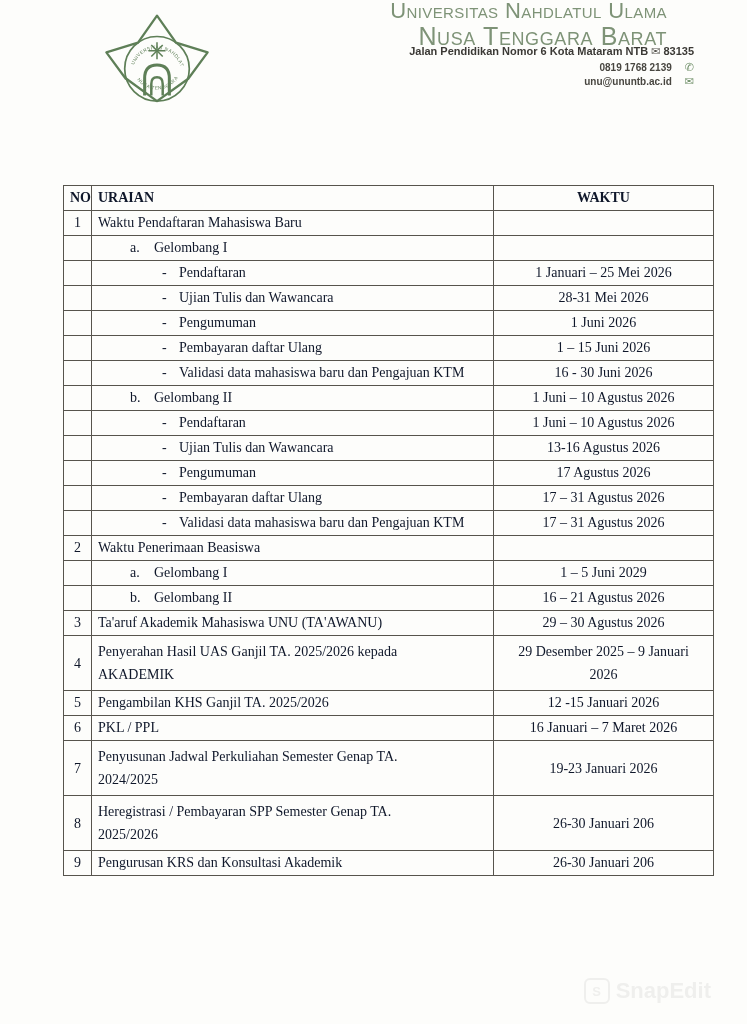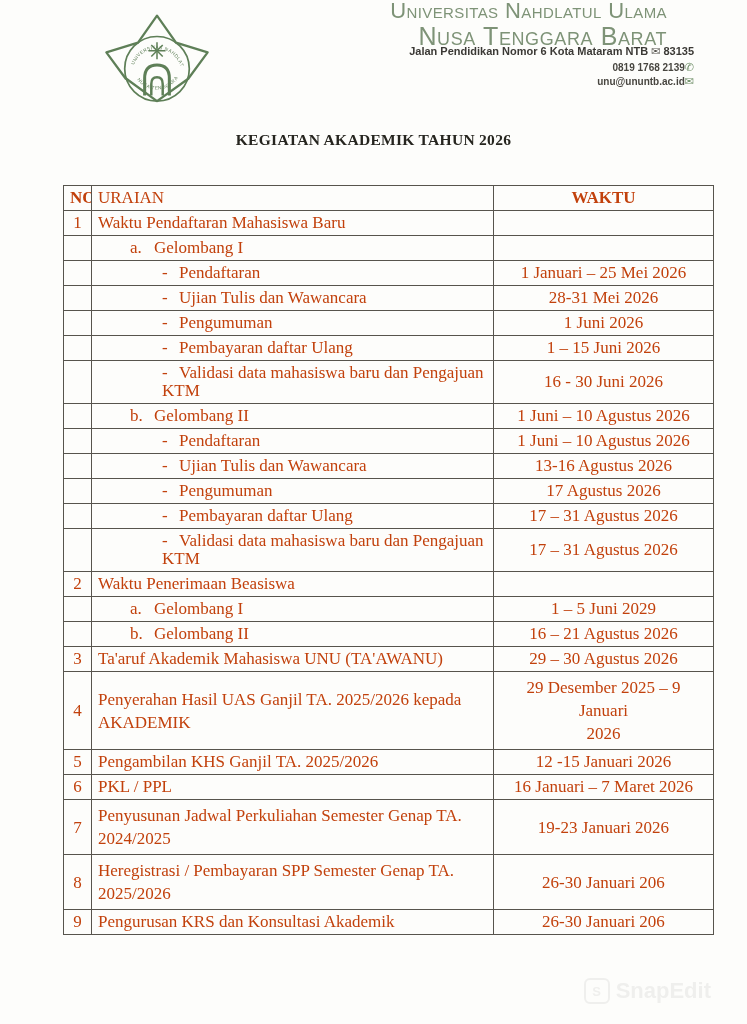--- a/index.html
+++ b/index.html
@@ -21,21 +21,21 @@
   .addr-block{
     position:absolute;top:45px;right:53px;text-align:right;
     font-family:"Liberation Sans","DejaVu Sans",sans-serif;
   }
   .address-line{
     font-size:11px;font-weight:bold;color:#3b3935;margin-bottom:4px;
     display:flex;justify-content:flex-end;align-items:flex-end;gap:3px;
   }
   .contact-line{
     font-size:10px;font-weight:bold;color:#484640;line-height:13.5px;
-    display:flex;justify-content:flex-end;align-items:center;gap:0;
+    display:flex;justify-content:flex-end;align-items:center;gap:13px;
   }
   .ci{color:#6f8f68;font-size:11px;line-height:1;}
   .ci-postal{color:#55534d;font-size:11px;line-height:1;}
   .sic-group{display:inline-flex;align-items:center;gap:2px;}
   .sic-fb{
     width:9px;height:9px;border-radius:50%;background:#6f8f68;color:#fdfdfb;
     font-size:7px;line-height:9px;text-align:center;display:inline-block;
     font-family:"Liberation Sans",sans-serif;
   }
   .sic-ig{
@@ -48,28 +48,28 @@
   
   .doc-title{
     position:absolute;top:131px;left:0;width:100%;text-align:center;
     font-weight:bold;font-size:15.5px;letter-spacing:.3px;color:#26251f;
   }
 
   
   .tbl-wrap{position:absolute;top:185px;left:63px;}
   table.sched{
     border-collapse:collapse;table-layout:fixed;width:650px;
-    font-size:17px;color:#c2410c;
+    font-size:14px;color:#0f172a;
   }
   table.sched td{
     border:1px solid #57544d;padding:3px 6px;line-height:18px;
     vertical-align:middle;overflow:hidden;
   }
   td.hno,td.hwaktu{font-weight:bold;text-align:center;}
-  td.huraian{font-weight:normal;text-align:left;}
+  td.huraian{font-weight:bold;text-align:left;}
   td.section{font-weight:bold;text-align:center;letter-spacing:.2px;}
   td.no{text-align:center;}
   td.waktu{text-align:center;white-space:pre-line;}
   td.uraian{white-space:pre-line;}
   td.uraian.indent1{padding-left:38px;}
   td.uraian.indent2{padding-left:70px;}
   .bullet{display:inline-block;}
   .indent1 .bullet{width:24px;}
   .indent2 .bullet{width:17px;}
   tr.tall td{line-height:23px;padding-top:4px;padding-bottom:4px;}
@@ -136,21 +136,20 @@
     <div class="contact-line">
       <span>0819 1768 2139</span>
       <span class="ci">✆</span>
     </div>
     <div class="contact-line">
       <span>unu@ununtb.ac.id</span>
       <span class="ci">✉</span>
     </div>
   </div>
 
-  <div class="doc-title">KEGIATAN AKADEMIK TAHUN 2026</div>
 
   <div class="tbl-wrap">
     <table class="sched">
       <colgroup>
         <col style="width:28px">
         <col style="width:402px">
         <col style="width:220px">
       </colgroup>
       <tbody>
         <tr>

